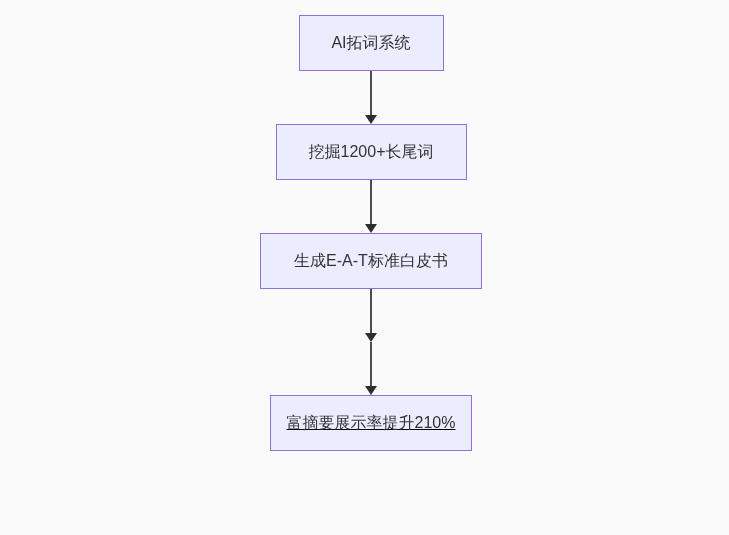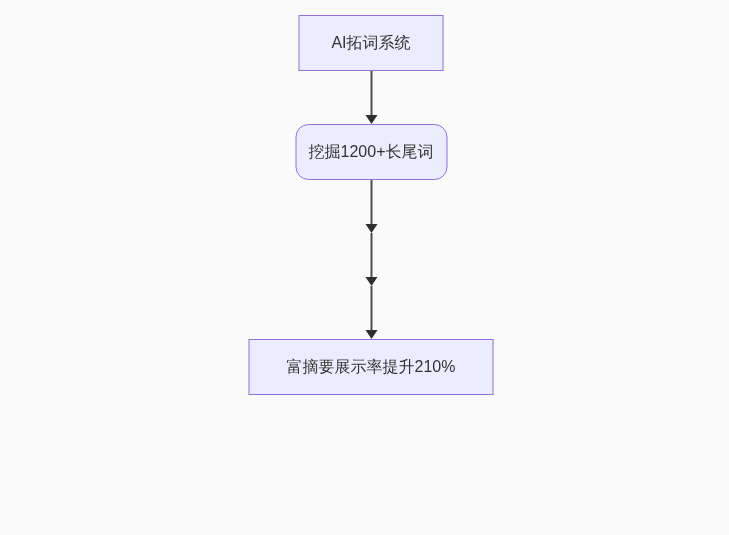--- a/index.html
+++ b/index.html
@@ -56,24 +56,24 @@
   .arrow .head {
     width: 0;
     height: 0;
     border-left: 6px solid transparent;
     border-right: 6px solid transparent;
     border-top: 9px solid #2e2e2e;
     flex: none;
   }
   
   .w1 { width: 145px; }
-  .w2 { width: 152px; border-radius: 13px; }
+  .w2 { width: 191px; }
   .w3 { width: 222px; }
   .w4 { width: 215px; }
-  .w5 { width: 245px; }
+  .w5 { width: 202px; text-decoration: underline; }
 </style>
 </head>
 <body>
 
 <div class="canvas">
   <div class="flow-column">
 
     <div class="node w1">
       <span class="label">AI拓词系统</span>
     </div>
@@ -85,20 +85,23 @@
 
     <div class="node w2">
       <span class="label">挖掘1200+长尾词</span>
     </div>
 
     <div class="arrow">
       <div class="shaft"></div>
       <div class="head"></div>
     </div>
 
+    <div class="node w3">
+      <span class="label">生成E-A-T标准白皮书</span>
+    </div>
 
     <div class="arrow">
       <div class="shaft"></div>
       <div class="head"></div>
     </div>
 
 
     <div class="arrow">
       <div class="shaft"></div>
       <div class="head"></div>

